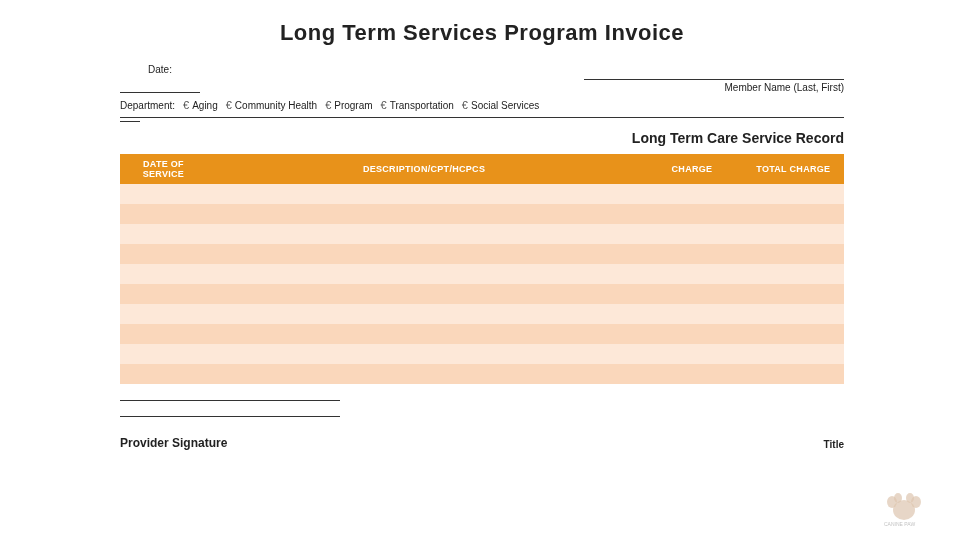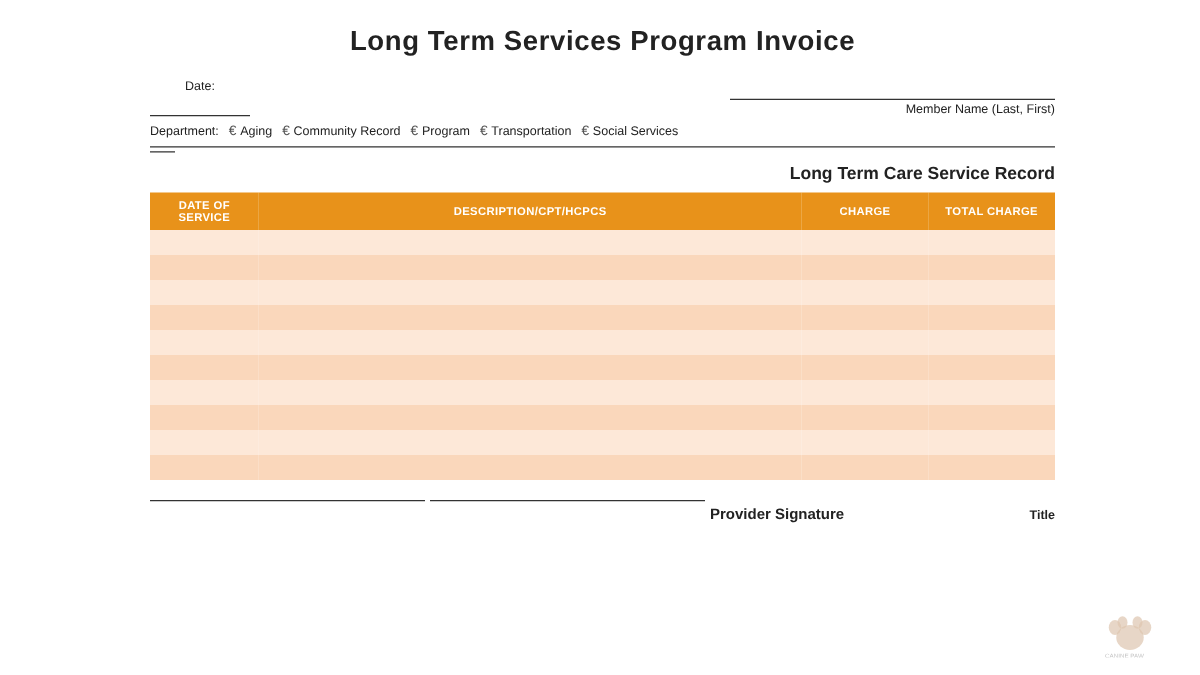--- a/index.html
+++ b/index.html
@@ -124,21 +124,21 @@
       background-color: #FDE8D8;
     }
     .signature-section {
       margin-top: 16px;
       display: flex;
       justify-content: space-between;
       align-items: flex-end;
     }
     .signature-left {
       display: flex;
-      flex-direction: row;
+      flex-direction: column;
       gap: 4px;
     }
     .sig-line {
       border-top: 1.5px solid #333;
       width: 220px;
       height: 12px;
     }
     .sig-label {
       font-size: 12px;
       font-weight: bold;
@@ -176,21 +176,21 @@
   </div>
 
   <div class="dept-row">
     <span class="dept-label">Department:</span>
     <span class="checkbox-item">
       <span class="checkbox-symbol">€</span>
       <span>Aging</span>
     </span>
     <span class="checkbox-item">
       <span class="checkbox-symbol">€</span>
-      <span>Community Record</span>
+      <span>Community Health</span>
     </span>
     <span class="checkbox-item">
       <span class="checkbox-symbol">€</span>
       <span>Program</span>
     </span>
     <span class="checkbox-item">
       <span class="checkbox-symbol">€</span>
       <span>Transportation</span>
     </span>
     <span class="checkbox-item">

